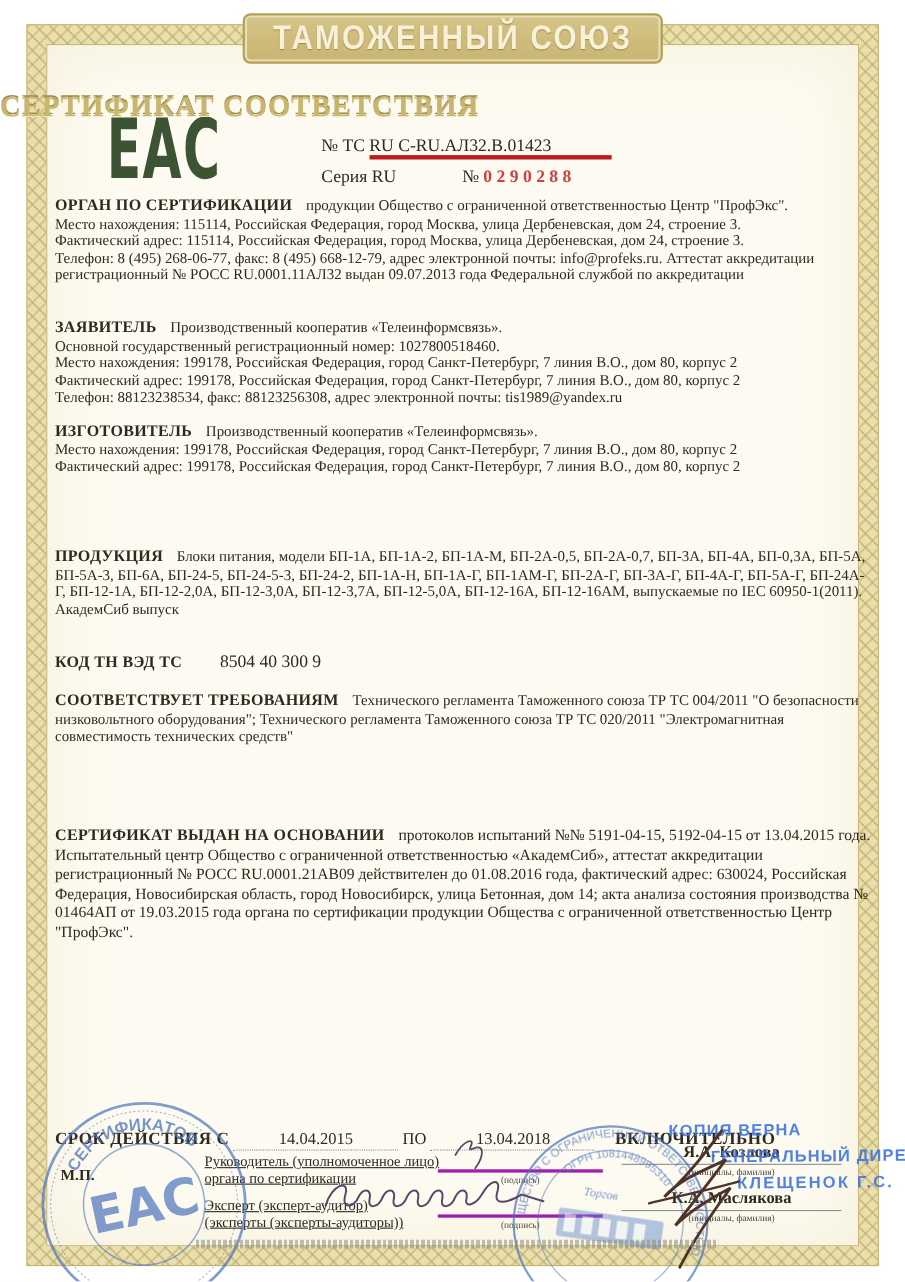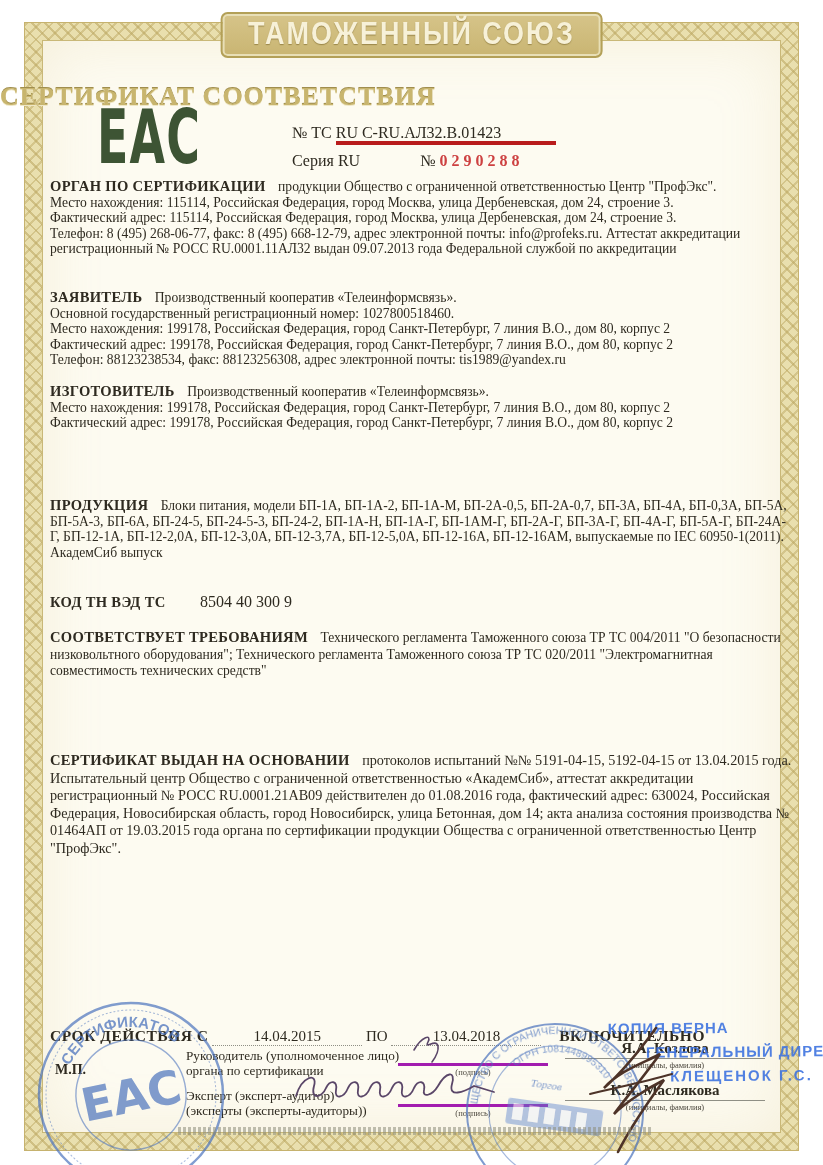--- a/index.html
+++ b/index.html
@@ -39,21 +39,21 @@
   .lbl{font-weight:bold;font-size:14.6px;letter-spacing:.3px;margin-right:9px;}
   .ln{display:block;}
   .basis{font-size:14.2px;line-height:17.6px;}
   
   .validity{position:absolute;left:50px;top:1005px;width:742px;font-size:15px;margin-top:22px;}
   .validity .vlbl{font-weight:bold;font-size:15.5px;letter-spacing:.5px;}
   .vdate{display:inline-block;width:150px;text-align:center;border-bottom:1px dotted #8f8f85;}
   .vincl{font-weight:bold;font-size:15.5px;letter-spacing:.5px;margin-left:14px;}
   
   .mp{position:absolute;left:55px;top:1062px;font-weight:bold;font-size:14px;}
-  .role{position:absolute;left:186px;width:215px;font-size:13.2px;line-height:15px;}
+  .role{position:absolute;left:186px;width:215px;font-size:13.2px;line-height:15px;text-decoration:underline;}
   .sigline{position:absolute;left:398px;width:150px;border-top:3px solid #a21caf;
            text-align:center;font-size:8.5px;color:#4a463c;padding-top:1px;}
   .nameb{position:absolute;left:565px;width:200px;text-align:center;}
   .nameb .nm{font-size:15px;font-weight:bold;}
   .nameb .cap{font-size:8.5px;color:#4a463c;border-top:1px solid #8f8f85;margin-top:1px;padding-top:1px;}
   
   .stamp{position:absolute;opacity:.82;}
   .copy-stamp{position:absolute;left:608px;top:1016px;width:230px;color:#3f74e0;
            font-family:"Liberation Sans",sans-serif;font-weight:bold;opacity:.9;transform:rotate(-.5deg);}
   .copy-stamp div{font-size:15px;letter-spacing:1px;line-height:24px;white-space:nowrap;}

